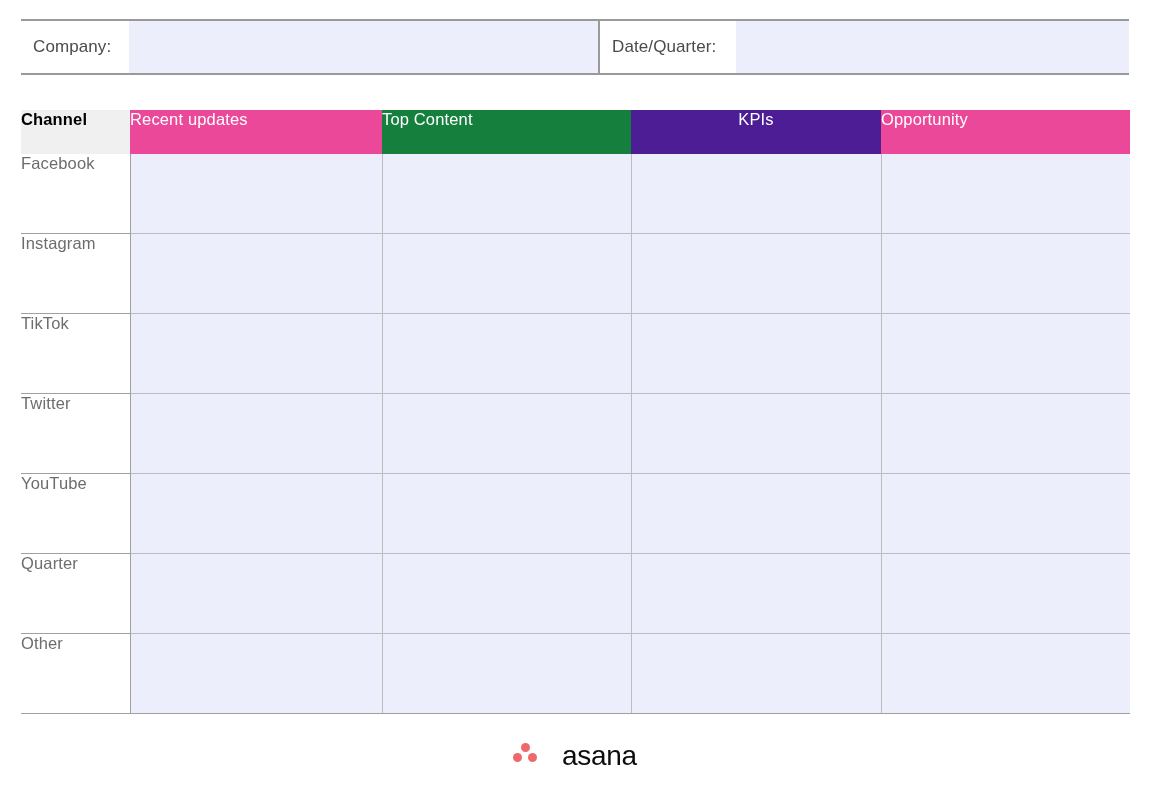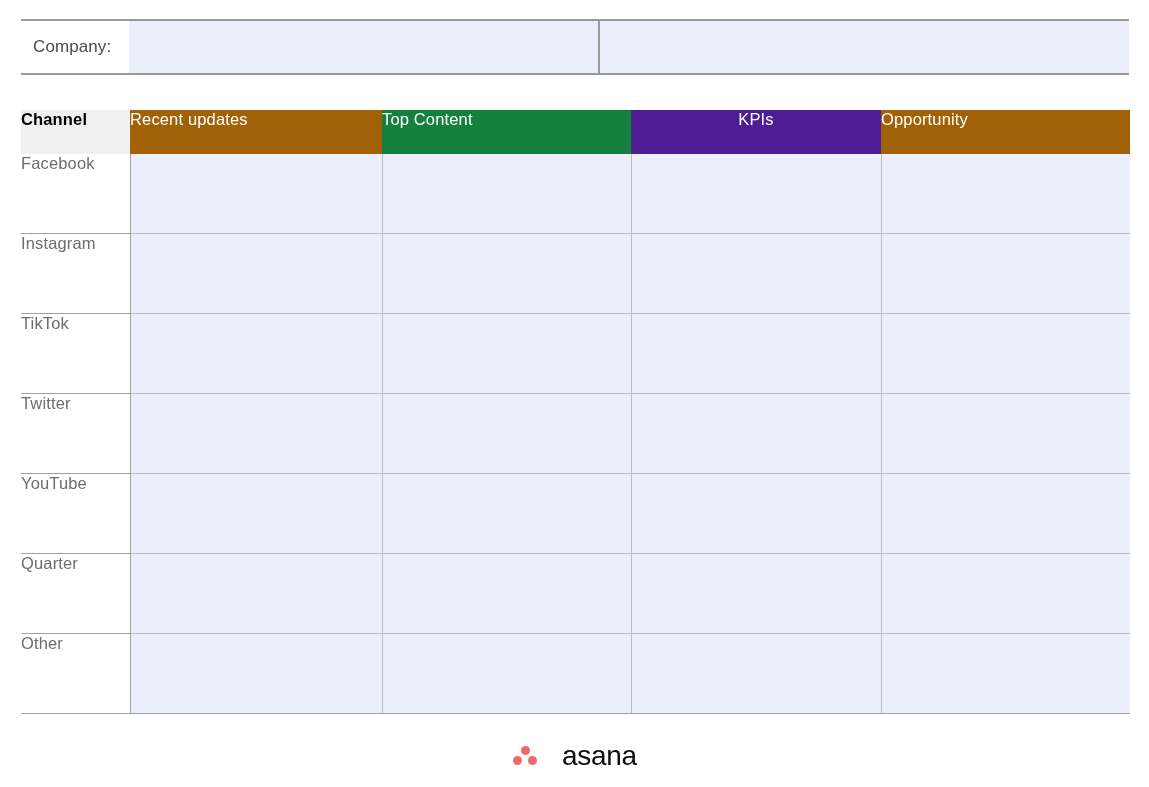--- a/index.html
+++ b/index.html
@@ -92,21 +92,21 @@
     letter-spacing: 0.15px;
     white-space: nowrap;
     vertical-align: middle;
   }
   .hdr-channel {
     background: #f0f0f0;
     color: #000000;
     font-weight: 700;
     padding-left: 12px;
   }
-  .hdr-green  { background: #a16207; }
+  .hdr-green  { background: #ec4899; }
   .hdr-red    { background: #15803d; }
   .hdr-blue   { background: #4c1d95; text-align: center; }
 
   
   .ch-cell {
     background: #ffffff;
     height: 79px;
     font-size: 16.5px;
     color: #6d6d6d;
     padding: 14px 0 0 12px;
@@ -125,21 +125,20 @@
   .matrix tr:last-child .ch-cell,
   .matrix tr:last-child .data-cell { border-bottom: 1.5px solid #a0a0a0; }
 
   
   .logo {
     position: absolute;
     left: 0;
     top: 742px;
     width: 1149px;
     display: flex;
-    align-items: center;
     justify-content: center;
     gap: 24px;
   }
   .logo-mark {
     position: relative;
     width: 26px;
     height: 22px;
   }
   .logo-mark i {
     position: absolute;
@@ -165,20 +164,21 @@
 <body>
 
 <div class="page">
 
   <div class="meta-form">
     <div class="meta-group company">
       <div class="meta-label">Company:</div>
       <input class="meta-input" type="text" placeholder="" style="">
     </div>
     <div class="meta-group date">
+      <div class="meta-label">Date/Quarter:</div>
       <input class="meta-input" type="text" placeholder="" style="">
     </div>
   </div>
 
   <table class="matrix">
     <colgroup>
       <col style="width:109px">
       <col style="width:252px">
       <col style="width:249px">
       <col style="width:250px">

